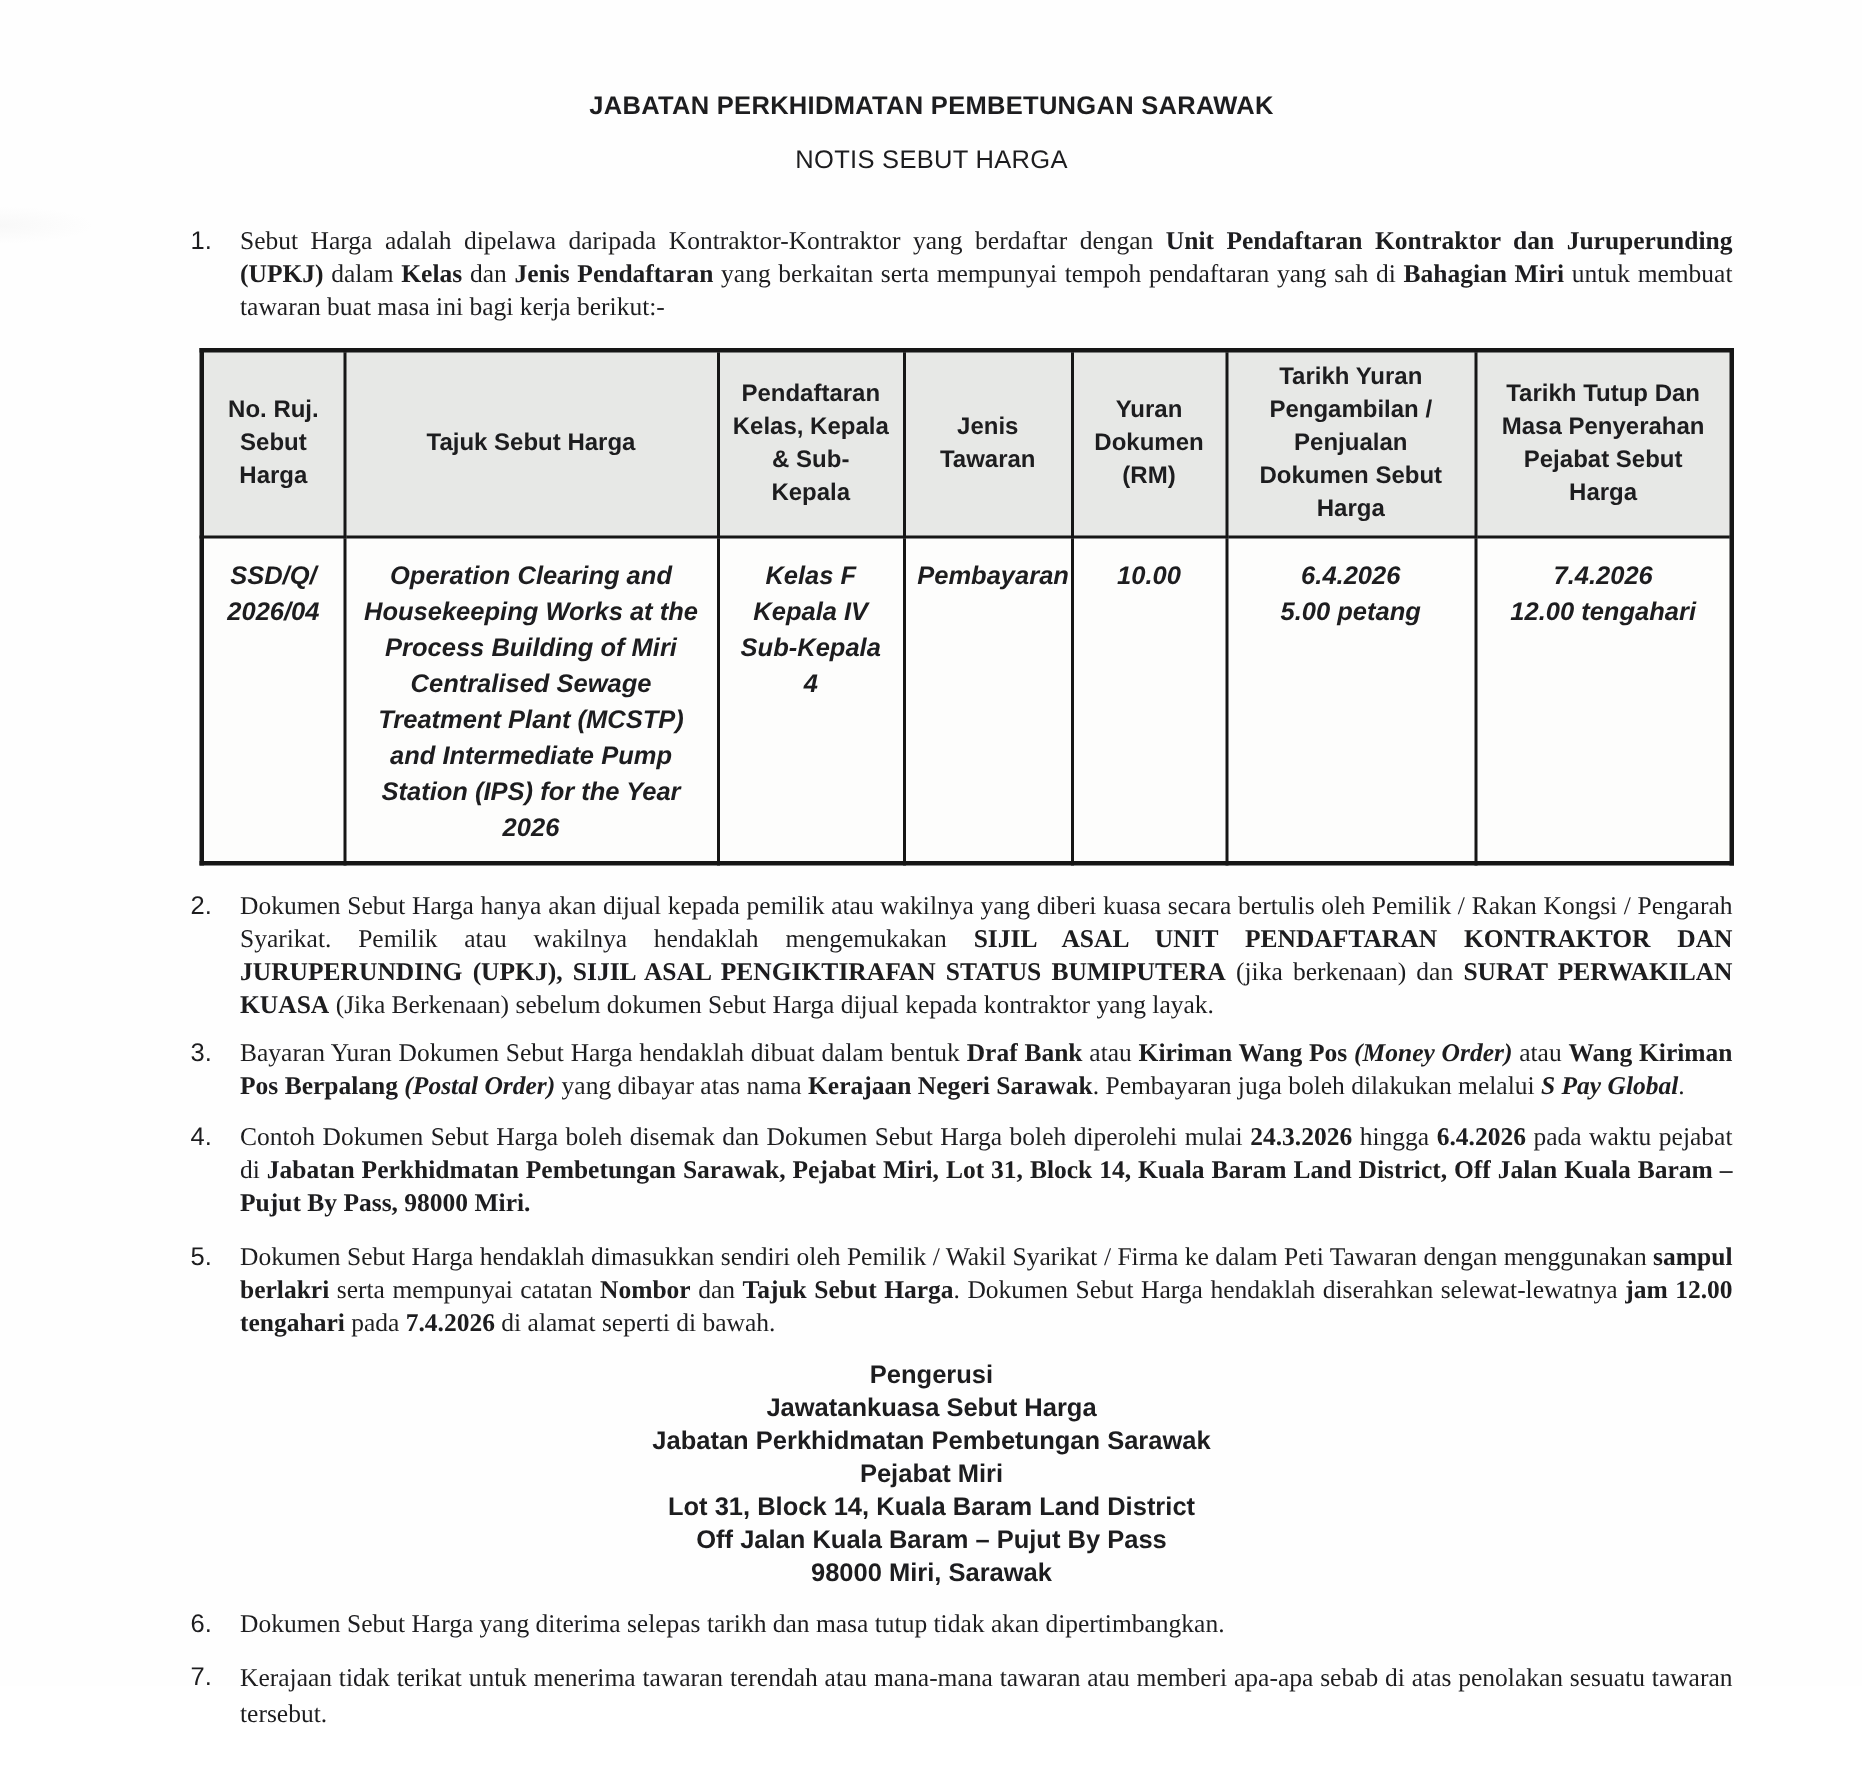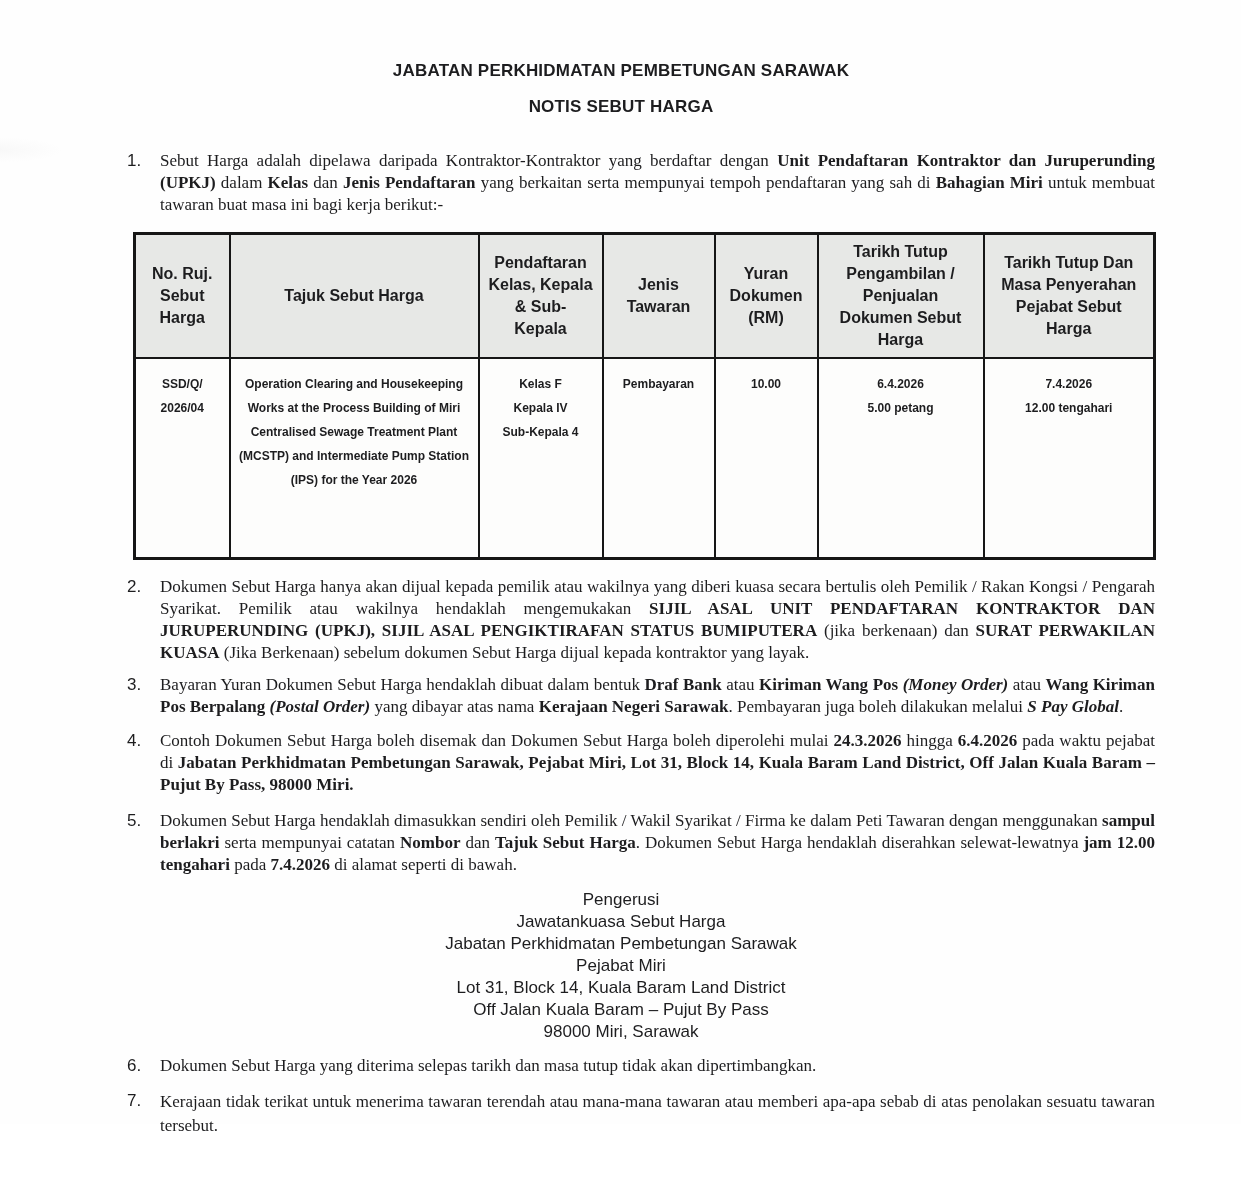--- a/index.html
+++ b/index.html
@@ -28,21 +28,21 @@
       #fefefe;
     font-size: 17px;
     line-height: 22px;
   }
   .doc-header { text-align: center; position: relative; left: -20px; }
   .doc-title {
     font-weight: 700;
     letter-spacing: 0.2px;
   }
   .doc-subtitle {
-    font-weight: 700;
+    font-weight: 400;
     margin-top: 14px;
     letter-spacing: 0.2px;
   }
   .item { display: flex; }
   .item-num { flex: 0 0 33px; }
   .item-text { flex: 1; text-align: justify; font-family: Liberation Serif, serif; }
   .i1 { margin-top: 32px; }
   .i2 { margin-top: 16px; }
   .i3 { margin-top: 10px; }
   .i4 { margin-top: 12px; }
@@ -69,29 +69,30 @@
     vertical-align: middle;
     padding: 6px 5px;
     font-size: 16px;
     line-height: 22px;
     height: 110px;
   }
   .tender-table td {
     background: #fdfdfc;
     vertical-align: top;
     padding: 13px 8px 10px;
-    font-size: 12px;
+    font-size: 17px;
     line-height: 24px;
     height: 200px;
+    font-style: italic;
   }
   [data-bind-lines] { white-space: pre-line; }
 
   .address {
     text-align: center;
-    font-weight: 400;
+    font-weight: 700;
     margin-top: 13px;
     line-height: 22px;
     position: relative;
     left: -20px;
   }
 </style>
 </head>
 <body>
 
 <div class="page">
@@ -124,21 +125,21 @@
         <th data-bind-lines="table.headers.1">Tajuk Sebut Harga</th>
         <th data-bind-lines="table.headers.2">Pendaftaran
 Kelas, Kepala
 &amp; Sub-
 Kepala</th>
         <th data-bind-lines="table.headers.3">Jenis
 Tawaran</th>
         <th data-bind-lines="table.headers.4">Yuran
 Dokumen
 (RM)</th>
-        <th data-bind-lines="table.headers.5">Tarikh Tutup
+        <th data-bind-lines="table.headers.5">Tarikh Yuran
 Pengambilan /
 Penjualan
 Dokumen Sebut
 Harga</th>
         <th data-bind-lines="table.headers.6">Tarikh Tutup Dan
 Masa Penyerahan
 Pejabat Sebut
 Harga</th>
       </tr>
     </thead>

